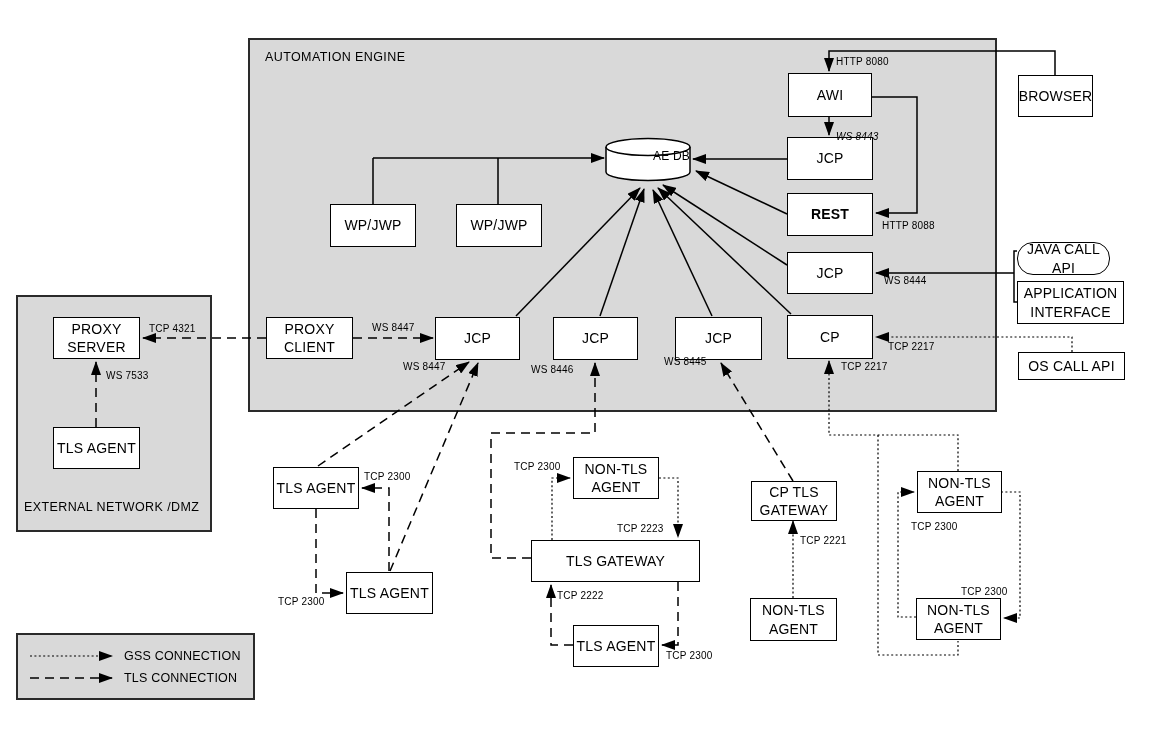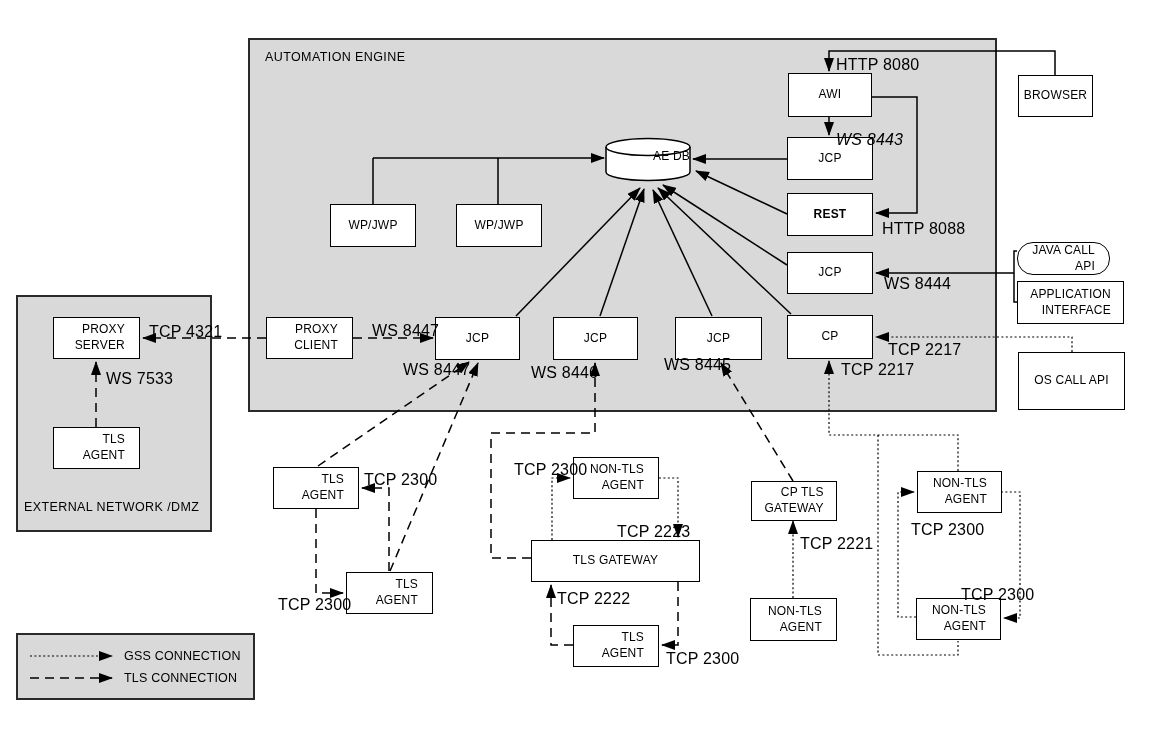--- a/index.html
+++ b/index.html
@@ -11,25 +11,25 @@
     position:absolute;background:#d9d9d9;border:2px solid #2a2a2a;
     box-sizing:border-box;z-index:0;
   }
   .region-label{
     position:absolute;font-size:12.5px;letter-spacing:.4px;white-space:nowrap;
   }
   #lines{position:absolute;left:0;top:0;z-index:1;}
   .node{
     position:absolute;background:#fff;border:1.5px solid #000;
     box-sizing:border-box;display:flex;align-items:center;justify-content:center;
-    text-align:right;font-size:12px;line-height:1.3;z-index:2;padding:1px 14px;
+    text-align:center;font-size:14px;line-height:1.3;z-index:2;padding:1px 2px;
     letter-spacing:.2px;
   }
   .plabel{
-    position:absolute;font-size:16px;white-space:nowrap;z-index:3;letter-spacing:.2px;
+    position:absolute;font-size:10px;white-space:nowrap;z-index:3;letter-spacing:.2px;
   }
   .cyl-label{
     position:absolute;font-size:12px;text-align:right;z-index:2;letter-spacing:.2px;
   }
   .legend-label{
     position:absolute;font-size:12.5px;white-space:nowrap;letter-spacing:.2px;
   }
 </style>
 </head>
 <body>
@@ -106,21 +106,21 @@
   <div class="node" style="left:787px;top:137px;width:86px;height:43px;">JCP</div>
   <div class="node" style="left:787px;top:193px;width:86px;height:43px;font-weight:bold;">REST</div>
   <div class="node" style="left:787px;top:252px;width:86px;height:42px;">JCP</div>
   <div class="node" style="left:787px;top:315px;width:86px;height:44px;">CP</div>
   <div class="node" style="left:330px;top:204px;width:86px;height:43px;">WP/JWP</div>
   <div class="node" style="left:456px;top:204px;width:86px;height:43px;">WP/JWP</div>
   <span class="cyl-label" style="left:606px;top:149px;width:84px;">AE DB</span>
   <div class="node" style="left:1018px;top:75px;width:75px;height:42px;">BROWSER</div>
   <div class="node" style="left:1017px;top:242px;width:93px;height:33px;border-radius:16px;">JAVA CALL API</div>
   <div class="node" style="left:1017px;top:281px;width:107px;height:43px;">APPLICATION INTERFACE</div>
-  <div class="node" style="left:1018px;top:352px;width:107px;height:58px;">OS CALL API</div>
+  <div class="node" style="left:1018px;top:352px;width:107px;height:28px;">OS CALL API</div>
   <div class="node" style="left:53px;top:317px;width:87px;height:42px;">PROXY SERVER</div>
   <div class="node" style="left:266px;top:317px;width:87px;height:42px;">PROXY CLIENT</div>
   <div class="node" style="left:53px;top:427px;width:87px;height:42px;">TLS AGENT</div>
   <div class="node" style="left:435px;top:317px;width:85px;height:43px;">JCP</div>
   <div class="node" style="left:553px;top:317px;width:85px;height:43px;">JCP</div>
   <div class="node" style="left:675px;top:317px;width:87px;height:43px;">JCP</div>
   <div class="node" style="left:273px;top:467px;width:86px;height:42px;">TLS AGENT</div>
   <div class="node" style="left:346px;top:572px;width:87px;height:42px;">TLS AGENT</div>
   <div class="node" style="left:573px;top:457px;width:86px;height:42px;">NON-TLS AGENT</div>
   <div class="node" style="left:531px;top:540px;width:169px;height:42px;">TLS GATEWAY</div>

